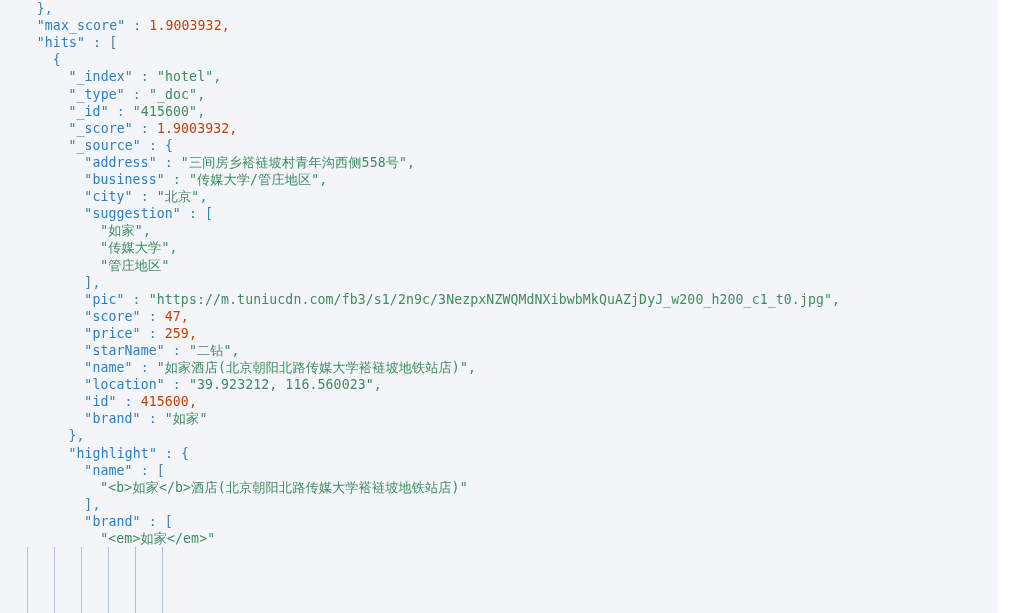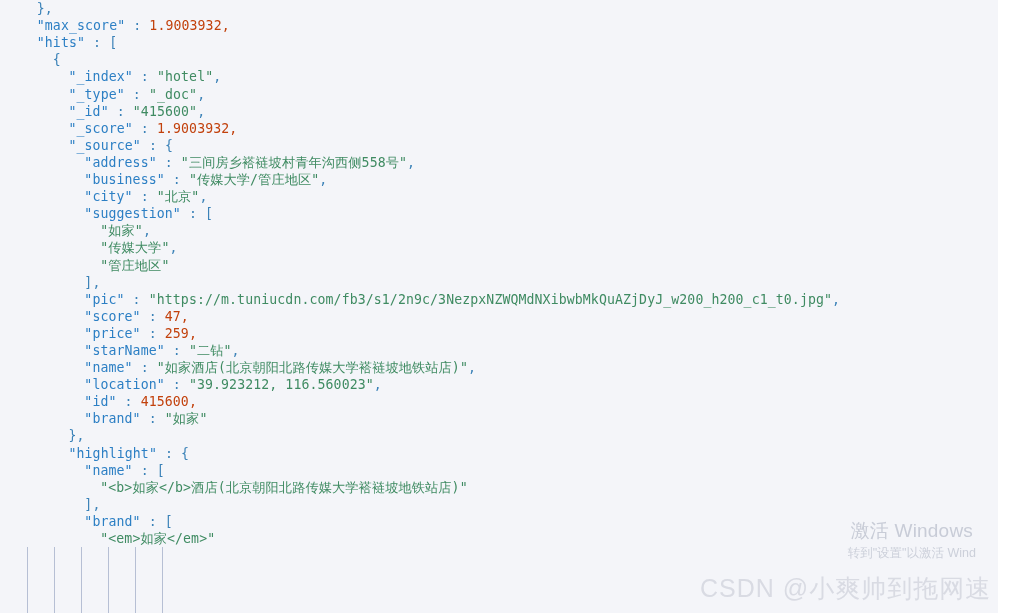--- a/index.html
+++ b/index.html
@@ -153,20 +153,15 @@
       <div class="code-line" style="padding-left: 68.51px;"><span class="seg k">"highlight"</span><span class="seg p"> : </span><span class="seg p">{</span></div>
       <div class="code-line" style="padding-left: 84.37px;"><span class="seg k">"name"</span><span class="seg p"> : </span><span class="seg p">[</span></div>
       <div class="code-line" style="padding-left: 100.23px;"><span class="seg s">"&lt;b&gt;如家&lt;/b&gt;酒店(北京朝阳北路传媒大学褡裢坡地铁站店)"</span></div>
       <div class="code-line" style="padding-left: 84.37px;"><span class="seg p">],</span></div>
       <div class="code-line" style="padding-left: 84.37px;"><span class="seg k">"brand"</span><span class="seg p"> : </span><span class="seg p">[</span></div>
       <div class="code-line" style="padding-left: 100.23px;"><span class="seg s">"&lt;em&gt;如家&lt;/em&gt;"</span></div>
     </div>
 
   <div id="right-gutter"></div>
 
-  <div id="win-activate">
-    <div class="wa-title">激活 Windows</div>
-    <div class="wa-sub">转到"设置"以激活 Wind</div>
-  </div>
 
-  <div id="csdn-watermark">CSDN @小爽帅到拖网速</div>
 
 </div>
 
 </body></html>

